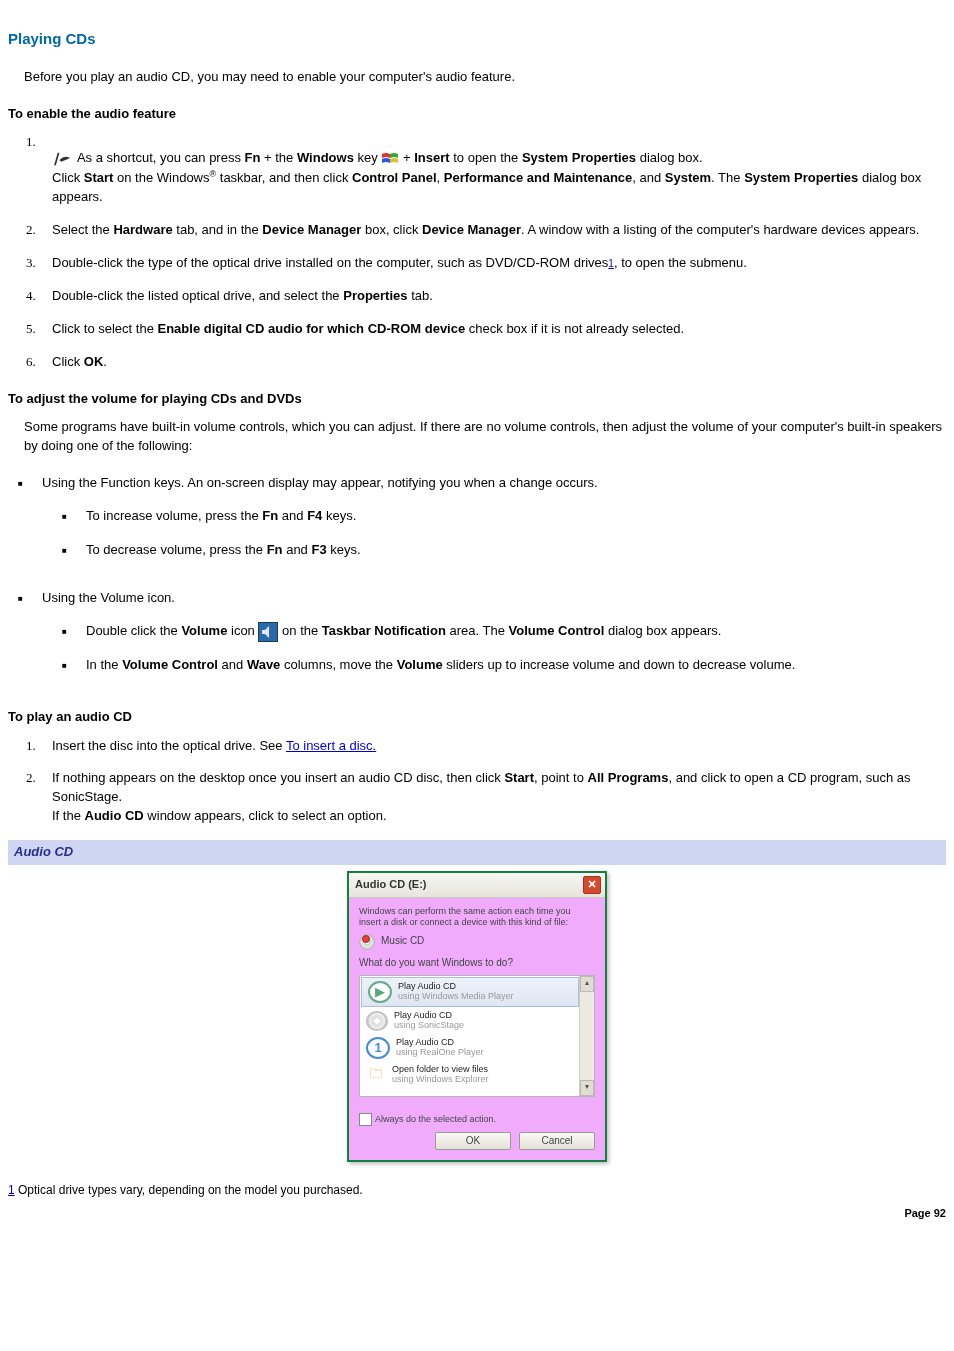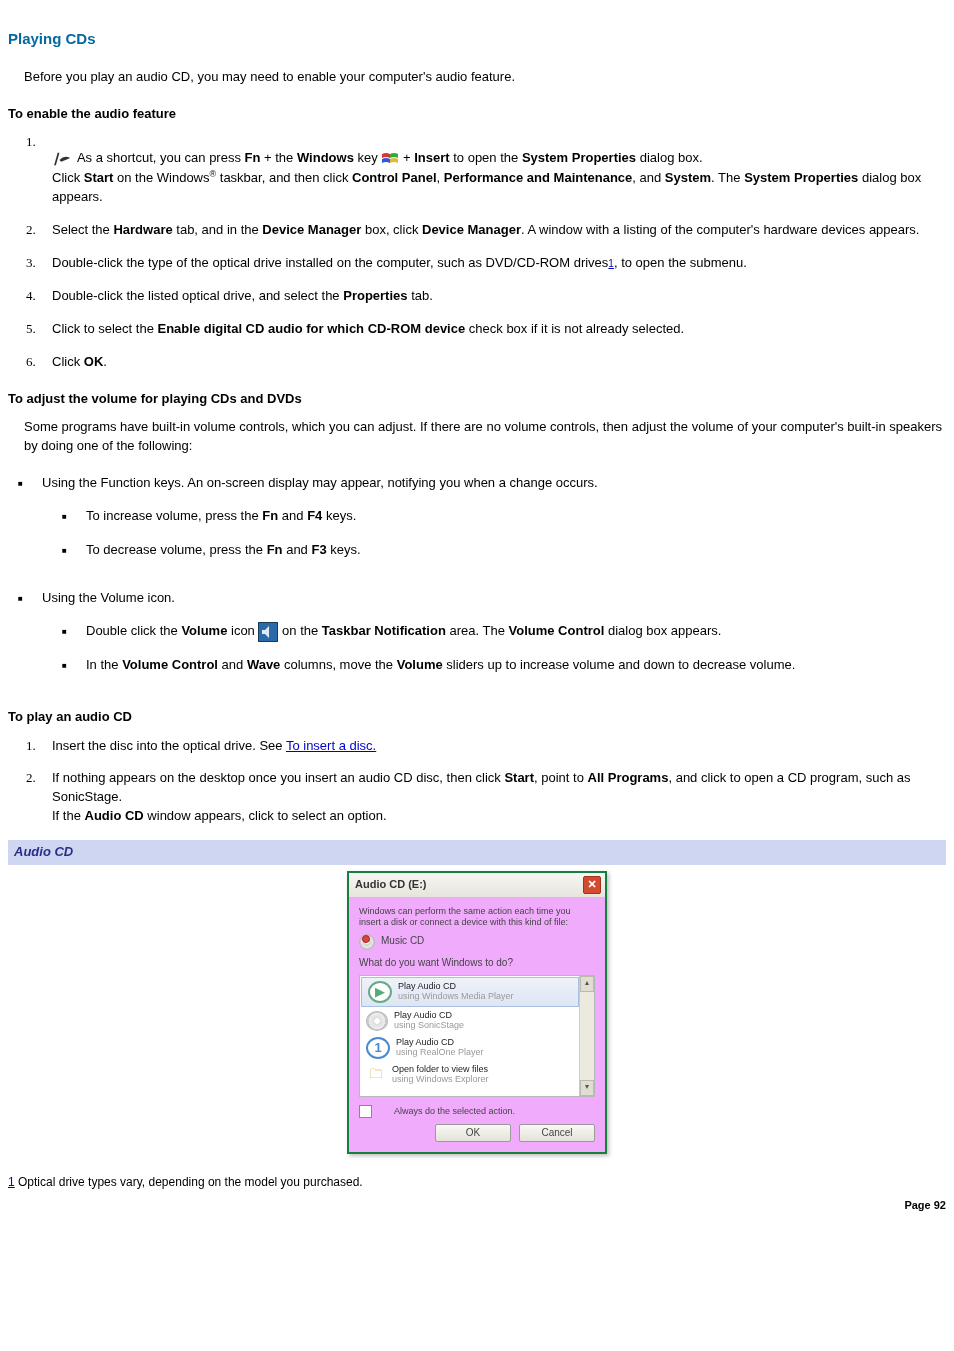--- a/index.html
+++ b/index.html
@@ -218,21 +218,21 @@
   }
   .opt .ic.folder {
     color:#caa84a;
   }
   .opt .ic.red {
     color:#d33;font-weight:bold;
   }
   .opt .txt .l1 { font-size: 9px; color:#222; line-height:1.1;}
   .opt .txt .l2 { font-size: 9px; color:#999; line-height:1.1;}
   .dialog .chk-row {
-    display: flex; align-items: center; gap: 22px; margin-top: 8px; font-size: 9px;
+    display: flex; align-items: center; gap: 3px; margin-top: 16px; font-size: 9px;
   }
   .dialog .chk {
     width: 11px; height: 11px; border: 1px solid #888; background: #fff;
   }
   .dialog .btns {
     display: flex; justify-content: flex-end; gap: 8px; margin-top: 6px;
   }
   .dialog .btn {
     min-width: 54px; padding: 1px 10px;
     border: 1px solid #9a9a9a; background: linear-gradient(#f8f8f5,#e4e2d8);

